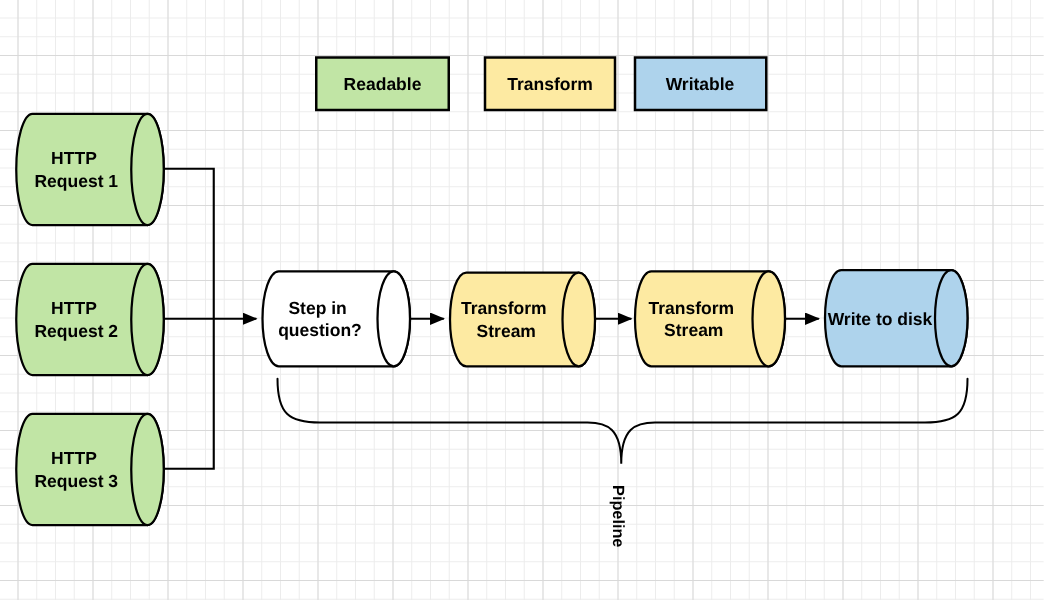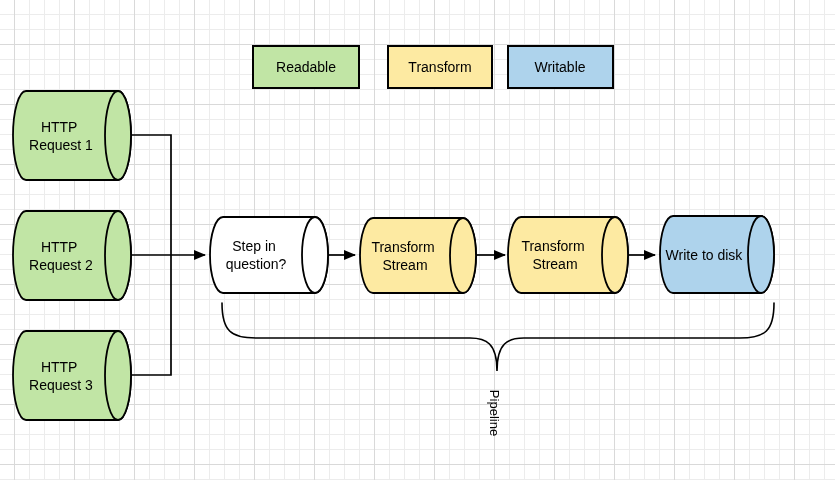--- a/index.html
+++ b/index.html
@@ -9,20 +9,21 @@
     background-color:#ffffff;
     background-image:
       linear-gradient(to right, #d9d9d9 1px, transparent 1px),
       linear-gradient(to bottom, #d9d9d9 1px, transparent 1px),
       linear-gradient(to right, #ececec 1px, transparent 1px),
       linear-gradient(to bottom, #ececec 1px, transparent 1px);
     background-size:60px 60px,60px 60px,15px 15px,15px 15px;
     background-position:14px 0,0 44px,-1px 0,0 -1px;
     overflow:hidden;
     font-family:"Liberation Sans", sans-serif;
+    font-weight:bold;
   }
   svg{position:absolute;left:0;top:0;}
   svg text{
     font-family:"Liberation Sans", sans-serif;
     font-size:14px;
     fill:#000000;
   }
   .shape{stroke:#000000;stroke-width:1.8;}
   .legend-box{stroke:#000000;stroke-width:2;}
   .connector{stroke:#000000;stroke-width:1.7;fill:none;}

